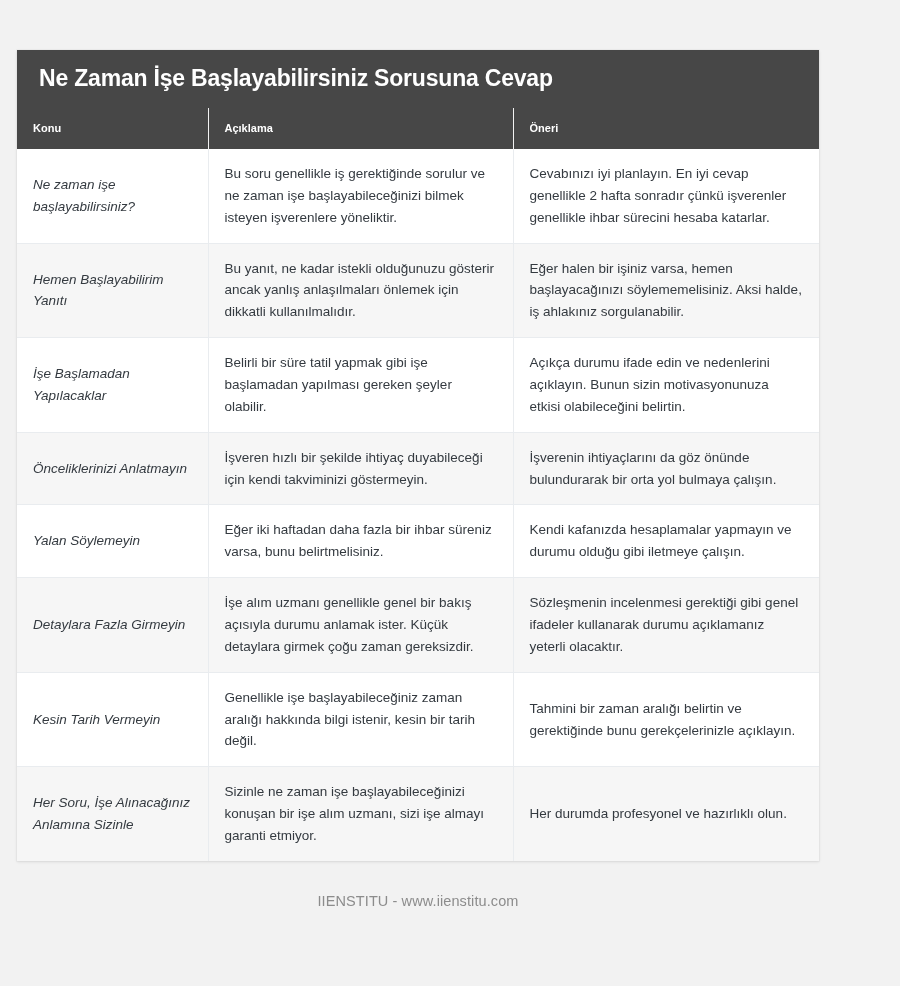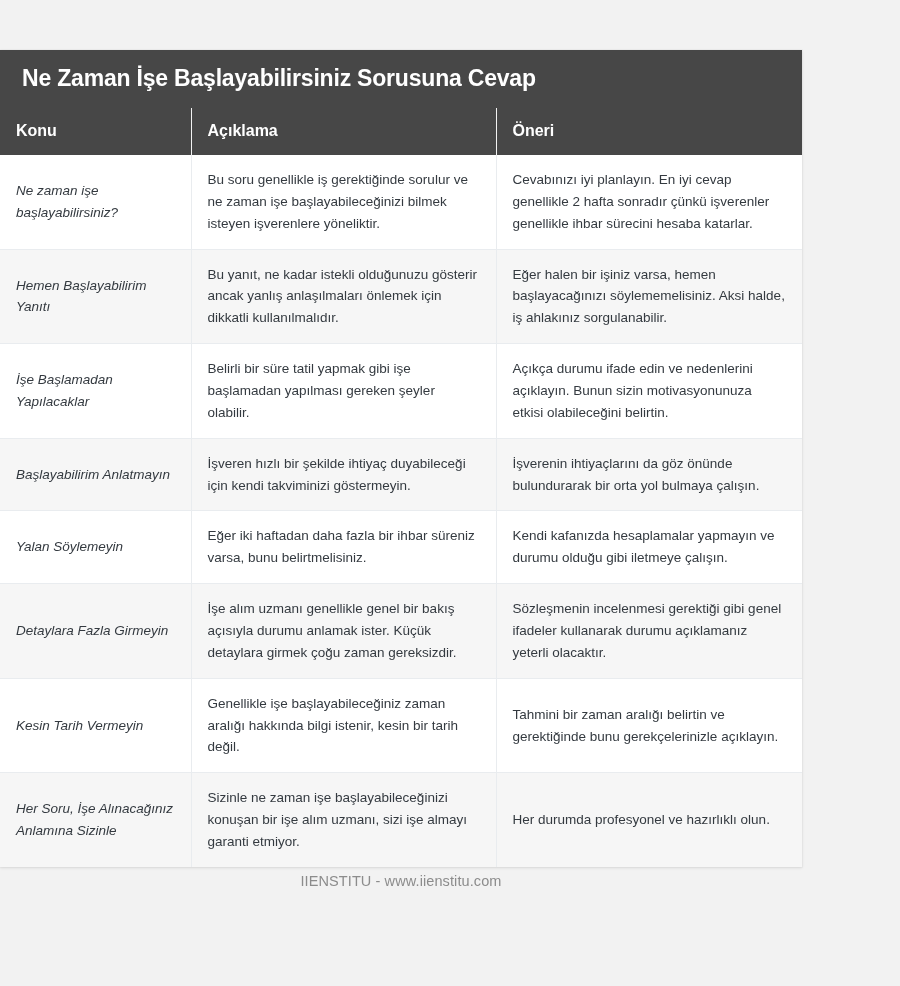--- a/index.html
+++ b/index.html
@@ -16,21 +16,21 @@
     overflow: hidden;
   }
 
   .page {
     width: 819px;
     height: 986px;
     position: relative;
     box-sizing: border-box;
     display: flex;
     flex-direction: column;
-    align-items: flex-start;
+    align-items: flex-end;
     border-radius: 17px;
   }
 
   .card {
     width: 802px;
     margin-top: 50px;
     background: #ffffff;
     box-shadow: 0 1px 3px rgba(0,0,0,0.10), 0 0 0 1px rgba(0,0,0,0.02);
     overflow: hidden;
   }
@@ -55,21 +55,21 @@
 
   table.data-table {
     width: 100%;
     border-collapse: collapse;
     table-layout: fixed;
   }
 
   table.data-table thead th {
     background: #474747;
     color: #ffffff;
-    font-size: 16px;
+    font-size: 11px;
     font-weight: bold;
     text-align: left;
     padding: 14px 16px 15px 16px;
     border-right: 1px solid #f2f2f2;
     vertical-align: middle;
     box-sizing: border-box;
   }
   table.data-table thead th:last-child {
     border-right: none;
   }
@@ -98,21 +98,21 @@
   table.data-table tbody tr:nth-child(odd)  { background: #ffffff; }
   table.data-table tbody tr:nth-child(even) { background: #f6f6f6; }
 
   td.cell-konu {
     padding-left: 18px;
     padding-right: 12px;
     font-style: italic;
   }
 
   .footer {
-    margin-top: 6px;
+    margin-top: 32px;
     width: 802px;
     text-align: center;
     color: #8c8c8c;
     font-size: 14.5px;
     letter-spacing: 0.1px;
   }
 </style>
 </head>
 <body>
 
@@ -147,21 +147,21 @@
           <td class="cell-konu">Hemen Başlayabilirim Yanıtı</td>
           <td>Bu yanıt, ne kadar istekli olduğunuzu gösterir ancak yanlış anlaşılmaları önlemek için dikkatli kullanılmalıdır.</td>
           <td>Eğer halen bir işiniz varsa, hemen başlayacağınızı söylememelisiniz. Aksi halde, iş ahlakınız sorgulanabilir.</td>
         </tr>
         <tr>
           <td class="cell-konu">İşe Başlamadan Yapılacaklar</td>
           <td>Belirli bir süre tatil yapmak gibi işe başlamadan yapılması gereken şeyler olabilir.</td>
           <td>Açıkça durumu ifade edin ve nedenlerini açıklayın. Bunun sizin motivasyonunuza etkisi olabileceğini belirtin.</td>
         </tr>
         <tr>
-          <td class="cell-konu">Başlayabilirim Anlatmayın</td>
+          <td class="cell-konu">Önceliklerinizi Anlatmayın</td>
           <td>İşveren hızlı bir şekilde ihtiyaç duyabileceği için kendi takviminizi göstermeyin.</td>
           <td>İşverenin ihtiyaçlarını da göz önünde bulundurarak bir orta yol bulmaya çalışın.</td>
         </tr>
         <tr>
           <td class="cell-konu">Yalan Söylemeyin</td>
           <td>Eğer iki haftadan daha fazla bir ihbar süreniz varsa, bunu belirtmelisiniz.</td>
           <td>Kendi kafanızda hesaplamalar yapmayın ve durumu olduğu gibi iletmeye çalışın.</td>
         </tr>
         <tr>
           <td class="cell-konu">Detaylara Fazla Girmeyin</td>

